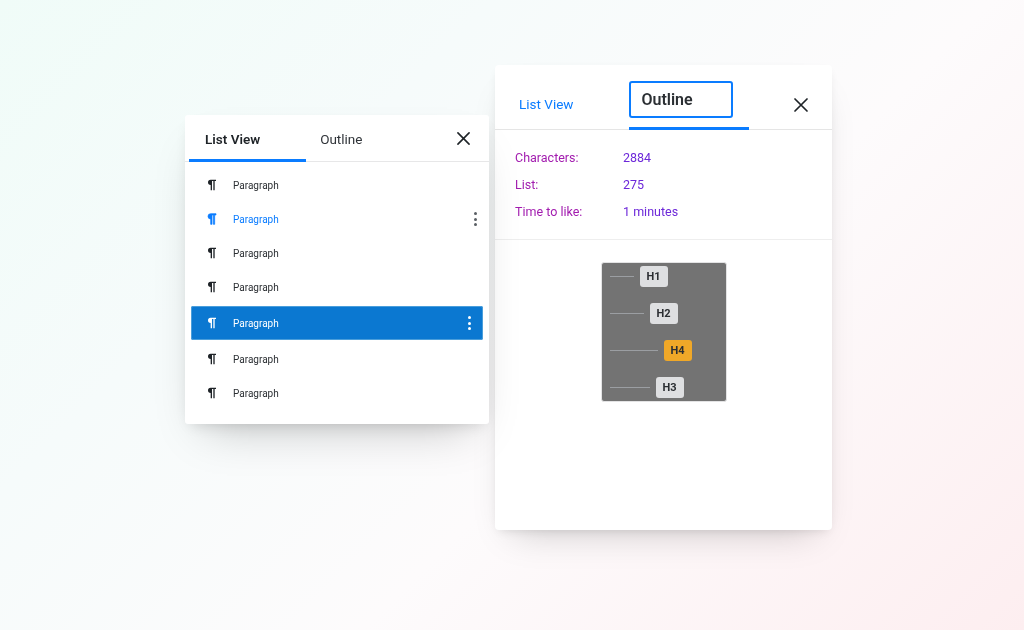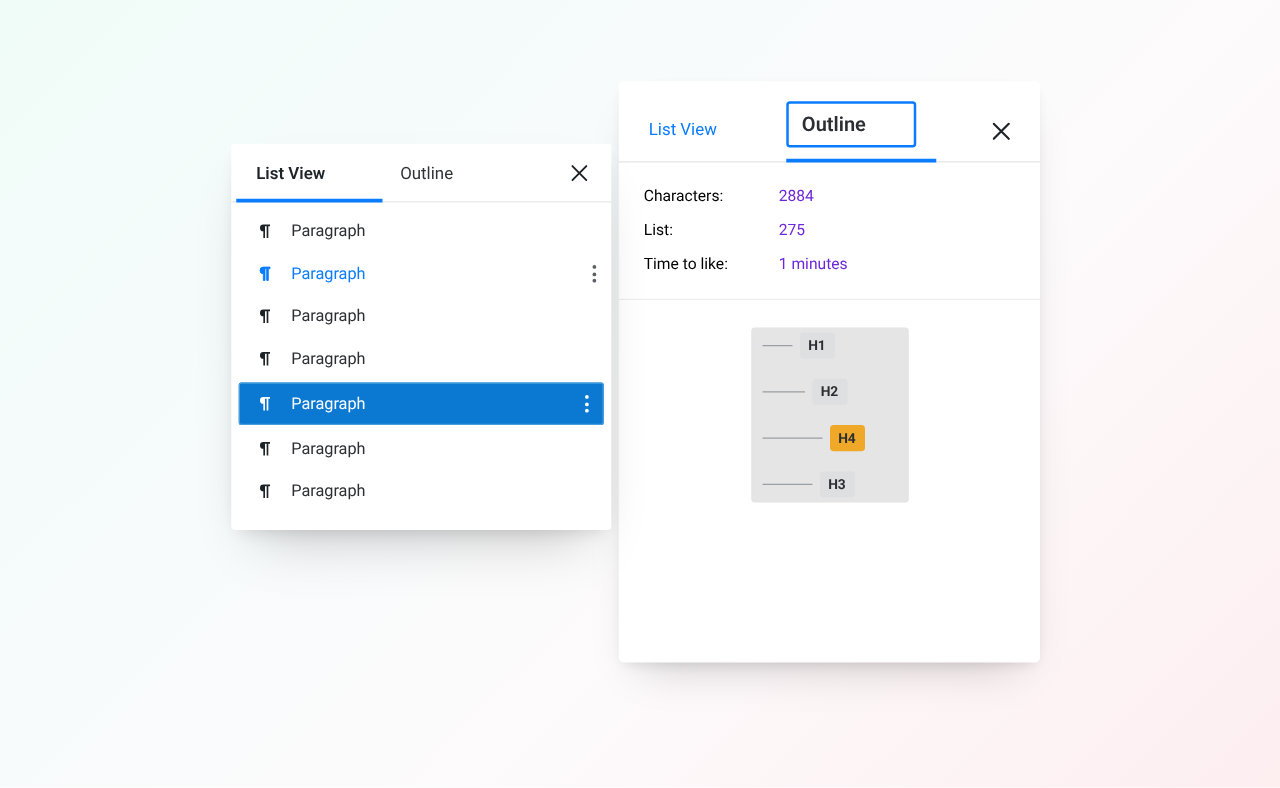--- a/index.html
+++ b/index.html
@@ -43,25 +43,25 @@
     content:""; height:3px; width:120px; background:#0a7cff;
     position:relative; bottom:-1px;
   }
   .po-close { width:34px; height:34px; display:flex; align-items:center; justify-content:center;
     color:#1e2327; cursor:pointer; font-size:18px; }
 
   .stats {
     padding: 14px 20px 14px 20px; border-bottom:1px solid #eee;
   }
   .stats-row { display:flex; gap:22px; font-size:12.5px; color:#3a3f44; padding:6px 0; }
-  .stats-row .lbl{ width:86px; color:#000000;}
+  .stats-row .lbl{ width:86px; color:#a21caf;}
   .stats-row .val{ color:#6d28d9; }
 
   .heading-map {
-    margin: 22px auto 0; width:126px; height:140px; background:#e5e5e5;
+    margin: 22px auto 0; width:126px; height:140px; background:#737373;
     border:1px solid #e3e3e4; border-radius:3px;
     display:flex; flex-direction:column; align-items:center; justify-content:center; gap:16px;
     position:relative; padding:10px 8px;
   }
   .hm-row { display:flex; align-items:center; gap:6px; width:100%; }
   .hm-line { height:1.4px; background:#9b9ea2;}
   .hm-tag {
     font-size:11px; font-weight:700; color:#2b2e32;
     background:#dedfe1; border-radius:3px; padding:4px 7px; display:inline-block;
   }
@@ -95,21 +95,21 @@
   .pl-tab.active::after{
     content:""; position:absolute; left:0; right:-30px; bottom:-1px;
     height:3px; background:#0a7cff;
   }
   .pl-close{ margin-left:auto; width:36px;height:36px;display:flex;align-items:center;justify-content:center;
     color:#1e2327; font-size:17px; cursor:pointer;}
 
   .list { padding: 6px 0 4px; }
   .li {
     display:flex; align-items:center; gap:12px;
-    padding: 8px 12px 8px 18px; font-size:13px; color:#2b2f33;
+    padding: 8px 12px 8px 18px; font-size:10px; color:#2b2f33;
     cursor:pointer; position:relative;
   }
   .li .ico{ width:18px; height:18px; display:flex; align-items:center; justify-content:center; }
   .li .dots{ margin-left:auto; color:#5a5f64; }
   .li.hover { color:#0a7cff; }
   .li.hover .ico svg path, .li.hover .ico svg rect{ fill:#0a7cff; stroke:#0a7cff;}
   .li.selected{
     background:#0b78d1; color:#fff; border-radius:2px;
     outline:1.5px solid #4a9edb; outline-offset:-1px;
     margin: 2px 6px; padding-left:12px;

